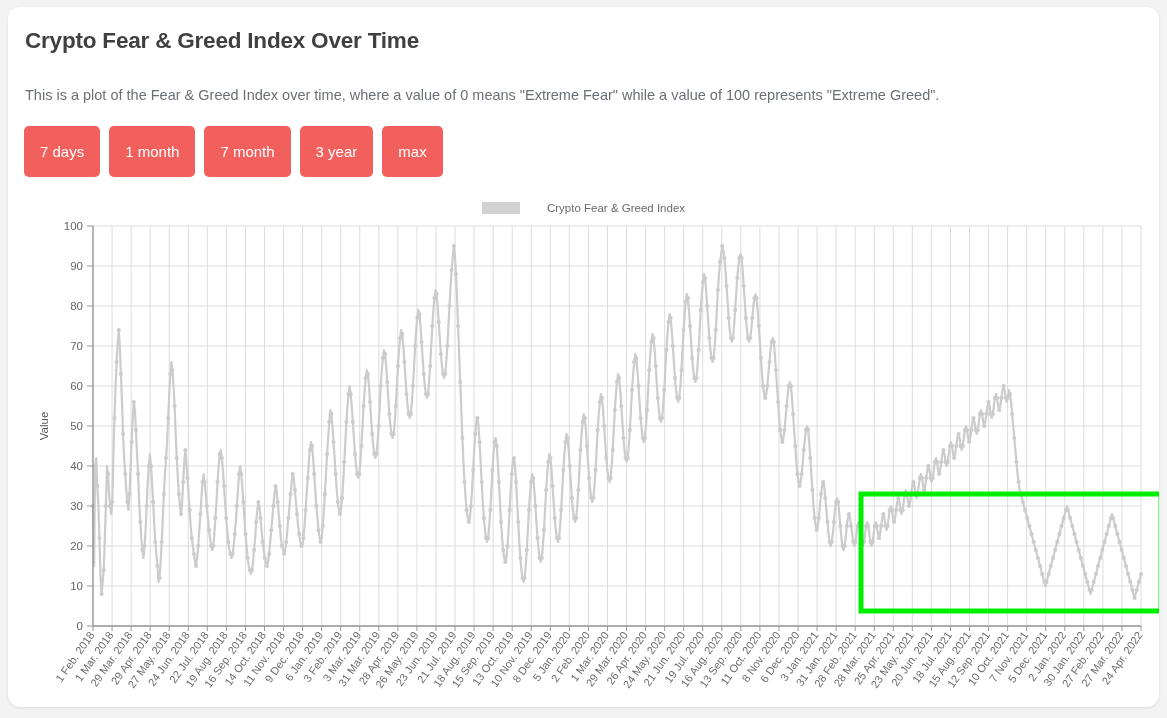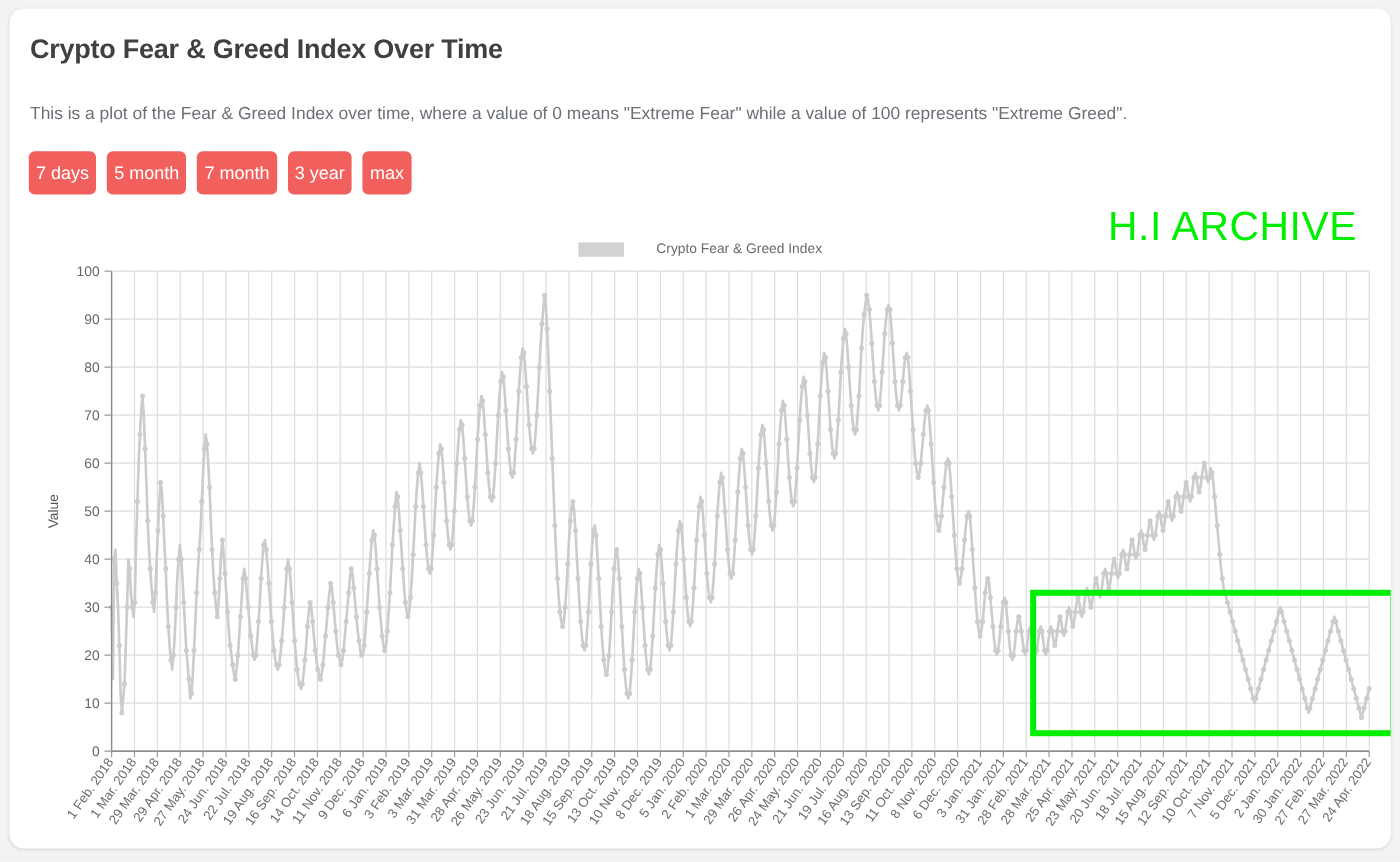--- a/index.html
+++ b/index.html
@@ -47,22 +47,22 @@
     display: flex;
     gap: 9px;
   }
   .range-btn {
     background: #f1605d;
     color: #ffffff;
     border: none;
     border-radius: 5px;
     font-size: 15px;
     font-family: "Liberation Sans", sans-serif;
-    padding: 0 6px;
-    height: 36px;
+    padding: 0 16px;
+    height: 51px;
     line-height: 38px;
     cursor: pointer;
     white-space: nowrap;
   }
   #watermark {
     position: absolute;
     right: 28px;
     top: 163px;
     font-size: 34px;
     color: #00ee00;
@@ -118,27 +118,26 @@
 <body>
 
 <div id="card">
 
   <div id="page-title">Crypto Fear &amp; Greed Index Over Time</div>
 
   <div id="page-desc">This is a plot of the Fear &amp; Greed Index over time, where a value of 0 means "Extreme Fear" while a value of 100 represents "Extreme Greed".</div>
 
   <div id="range-buttons">
     <button class="range-btn">7 days</button>
-    <button class="range-btn">5 month</button>
+    <button class="range-btn">1 month</button>
     <button class="range-btn">7 month</button>
     <button class="range-btn">3 year</button>
     <button class="range-btn">max</button>
   </div>
 
-  <div id="watermark">H.I ARCHIVE</div>
 
   <div id="chart-wrap">
 
     <div id="legend">
       <span id="legend-swatch"></span>
       <span id="legend-label">Crypto Fear &amp; Greed Index</span>
     </div>
 
     <svg id="plot-svg" width="1151" height="500">
       <g id="grid-layer">

